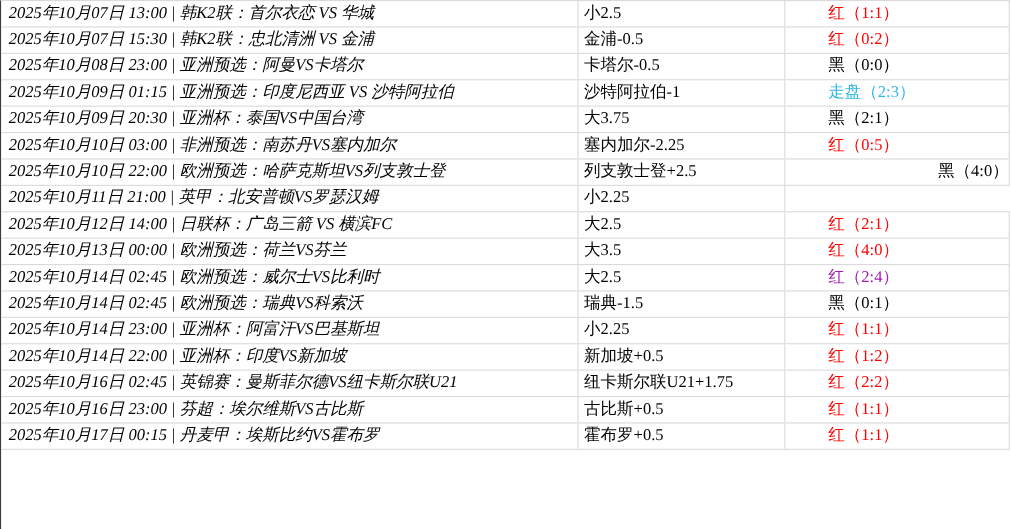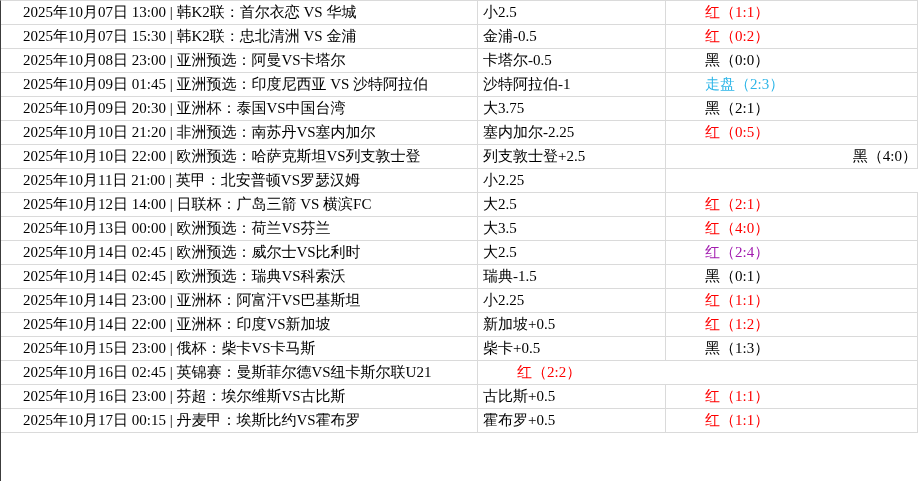--- a/index.html
+++ b/index.html
@@ -24,21 +24,21 @@
     display: flex;
     height: 24px;
     border-bottom: 1px solid #dadada;
   }
   .cell {
     white-space: nowrap;
     overflow: hidden;
     line-height: 23px;
     border-right: 1px solid #dadada;
   }
-  .c1 { width: 477px; padding-left: 22px; }
+  .c1 { width: 525px; padding-left: 7px; font-style: italic; }
   .c2 { width: 188px; padding-left: 5px; }
   .c3 { flex: 1; padding-left: 39px; }
 </style>
 </head>
 <body>
 
 <div class="table">
     <div class="row">
     <div class="cell c1">2025年10月07日 13:00 | 韩K2联：首尔衣恋 VS 华城</div>
     <div class="cell c2">小2.5</div>
@@ -48,31 +48,31 @@
     <div class="cell c1">2025年10月07日 15:30 | 韩K2联：忠北清洲 VS 金浦</div>
     <div class="cell c2">金浦-0.5</div>
     <div class="cell c3" style="color: rgb(254, 0, 0);">红（0:2）</div>
   </div>
     <div class="row">
     <div class="cell c1">2025年10月08日 23:00 | 亚洲预选：阿曼VS卡塔尔</div>
     <div class="cell c2">卡塔尔-0.5</div>
     <div class="cell c3" style="color: rgb(0, 0, 0); font-family: Liberation Serif, serif;">黑（0:0）</div>
   </div>
     <div class="row">
-    <div class="cell c1">2025年10月09日 01:45 | 亚洲预选：印度尼西亚 VS 沙特阿拉伯</div>
+    <div class="cell c1">2025年10月09日 01:15 | 亚洲预选：印度尼西亚 VS 沙特阿拉伯</div>
     <div class="cell c2">沙特阿拉伯-1</div>
     <div class="cell c3" style="color: rgb(46, 182, 232);">走盘（2:3）</div>
   </div>
     <div class="row">
     <div class="cell c1">2025年10月09日 20:30 | 亚洲杯：泰国VS中国台湾</div>
     <div class="cell c2">大3.75</div>
     <div class="cell c3" style="color: rgb(0, 0, 0);">黑（2:1）</div>
   </div>
     <div class="row">
-    <div class="cell c1">2025年10月10日 21:20 | 非洲预选：南苏丹VS塞内加尔</div>
+    <div class="cell c1">2025年10月10日 03:00 | 非洲预选：南苏丹VS塞内加尔</div>
     <div class="cell c2">塞内加尔-2.25</div>
     <div class="cell c3" style="color: rgb(254, 0, 0);">红（0:5）</div>
   </div>
     <div class="row">
     <div class="cell c1">2025年10月10日 22:00 | 欧洲预选：哈萨克斯坦VS列支敦士登</div>
     <div class="cell c2">列支敦士登+2.5</div>
     <div class="cell c3" style="color: rgb(0, 0, 0); text-align: right;">黑（4:0）</div>
   </div>
     <div class="row">
     <div class="cell c1">2025年10月11日 21:00 | 英甲：北安普顿VS罗瑟汉姆</div>
@@ -103,26 +103,22 @@
     <div class="cell c1">2025年10月14日 23:00 | 亚洲杯：阿富汗VS巴基斯坦</div>
     <div class="cell c2">小2.25</div>
     <div class="cell c3" style="color: rgb(254, 0, 0);">红（1:1）</div>
   </div>
     <div class="row">
     <div class="cell c1">2025年10月14日 22:00 | 亚洲杯：印度VS新加坡</div>
     <div class="cell c2">新加坡+0.5</div>
     <div class="cell c3" style="color: rgb(254, 0, 0);">红（1:2）</div>
   </div>
     <div class="row">
-    <div class="cell c1">2025年10月15日 23:00 | 俄杯：柴卡VS卡马斯</div>
-    <div class="cell c2">柴卡+0.5</div>
-    <div class="cell c3" style="color: rgb(0, 0, 0);">黑（1:3）</div>
-  </div>
-    <div class="row">
     <div class="cell c1">2025年10月16日 02:45 | 英锦赛：曼斯菲尔德VS纽卡斯尔联U21</div>
+    <div class="cell c2">纽卡斯尔联U21+1.75</div>
     <div class="cell c3" style="color: rgb(254, 0, 0);">红（2:2）</div>
   </div>
     <div class="row">
     <div class="cell c1">2025年10月16日 23:00 | 芬超：埃尔维斯VS古比斯</div>
     <div class="cell c2">古比斯+0.5</div>
     <div class="cell c3" style="color: rgb(254, 0, 0);">红（1:1）</div>
   </div>
     <div class="row">
     <div class="cell c1">2025年10月17日 00:15 | 丹麦甲：埃斯比约VS霍布罗</div>
     <div class="cell c2">霍布罗+0.5</div>

